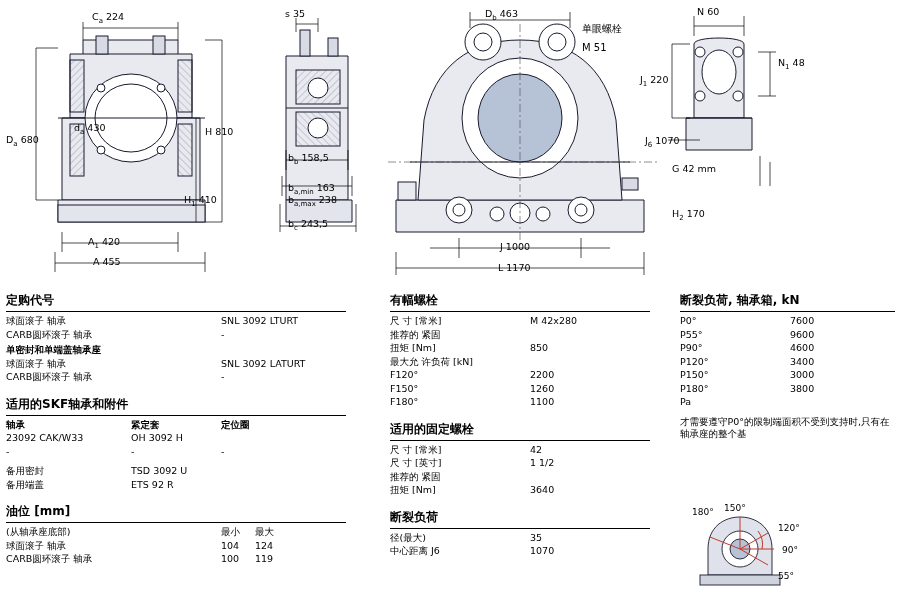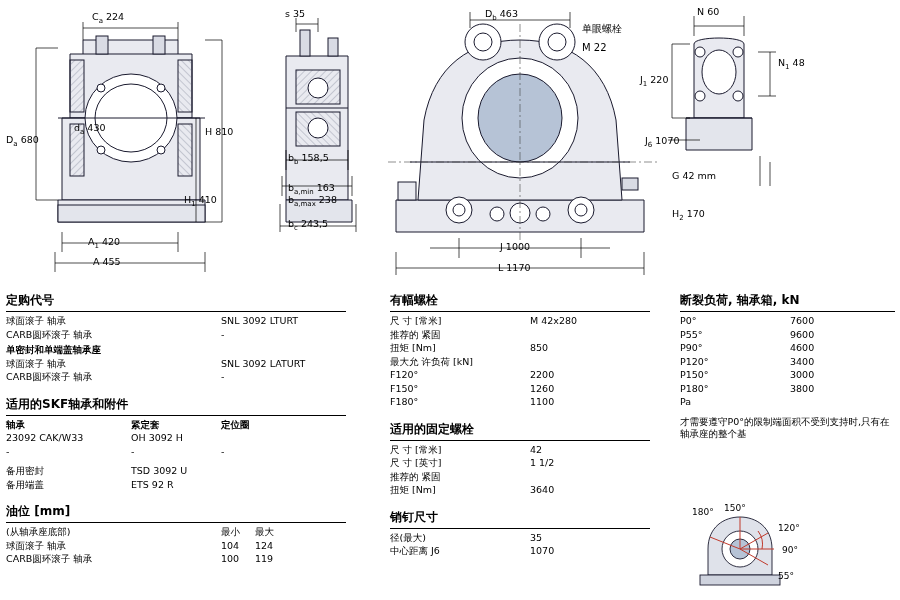--- a/index.html
+++ b/index.html
@@ -193,41 +193,41 @@
 <div class="abs dim" style="left:485px;top:8px;">
   <span>D</span><span class="sub">b</span>&nbsp;<span>463</span>
 </div>
 <div class="abs dim" style="left:697px;top:6px;">
   <span>N</span>&nbsp;<span>60</span>
 </div>
 <div class="abs dim" style="left:582px;top:22px;font-size:10px;">
   <span>单眼螺栓</span>
 </div>
 <div class="abs dim" style="left:582px;top:42px;font-size:10px;">
-  <span>M 22</span>
+  <span>M 51</span>
 </div>
 <div class="abs dim" style="left:778px;top:57px;">
   <span>N</span><span class="sub">1</span>&nbsp;<span>48</span>
 </div>
 <div class="abs dim" style="left:640px;top:74px;">
   <span>J</span><span class="sub">1</span>&nbsp;<span>220</span>
 </div>
 <div class="abs dim" style="left:6px;top:134px;">
   <span>D</span><span class="sub">a</span>&nbsp;<span>680</span>
 </div>
 <div class="abs dim" style="left:74px;top:122px;">
   <span>d</span><span class="sub">a</span>&nbsp;<span>430</span>
 </div>
 <div class="abs dim" style="left:205px;top:126px;">
   <span>H</span>&nbsp;<span>810</span>
 </div>
 <div class="abs dim" style="left:645px;top:135px;">
   <span>J</span><span class="sub">6</span>&nbsp;<span>1070</span>
 </div>
-<div class="abs dim" style="left:672px;top:170px;">
+<div class="abs dim" style="left:672px;top:163px;">
   <span>G</span>&nbsp;<span>42 mm</span>
 </div>
 <div class="abs dim" style="left:288px;top:152px;">
   <span>b</span><span class="sub">b</span>&nbsp;<span>158,5</span>
 </div>
 <div class="abs dim" style="left:288px;top:182px;text-align:center;">
   <span>b</span><span class="sub">a,min</span>&nbsp;<span>163</span>
 </div>
 <div class="abs dim" style="left:288px;top:194px;">
   <span>b</span><span class="sub">a,max</span>&nbsp;<span>238</span>
@@ -390,21 +390,21 @@
       <td>推荐的 紧固</td>
       <td></td>
     </tr>
     <tr>
       <td>扭矩 [Nm]</td>
       <td>3640</td>
     </tr>
   </tbody>
     </table>
 
-  <div class="hdr" style="margin-top:11px;">销钉尺寸</div>
+  <div class="hdr" style="margin-top:11px;">断裂负荷</div>
   <div class="rule" style="margin:2px 0 3px 0;"></div>
   <table class="tbl" style="width:255px;">
     <tbody>
         <tr>
       <td style="width:140px;">径(最大)</td>
       <td>35</td>
     </tr>
     <tr>
       <td>中心距离 J6</td>
       <td>1070</td>

